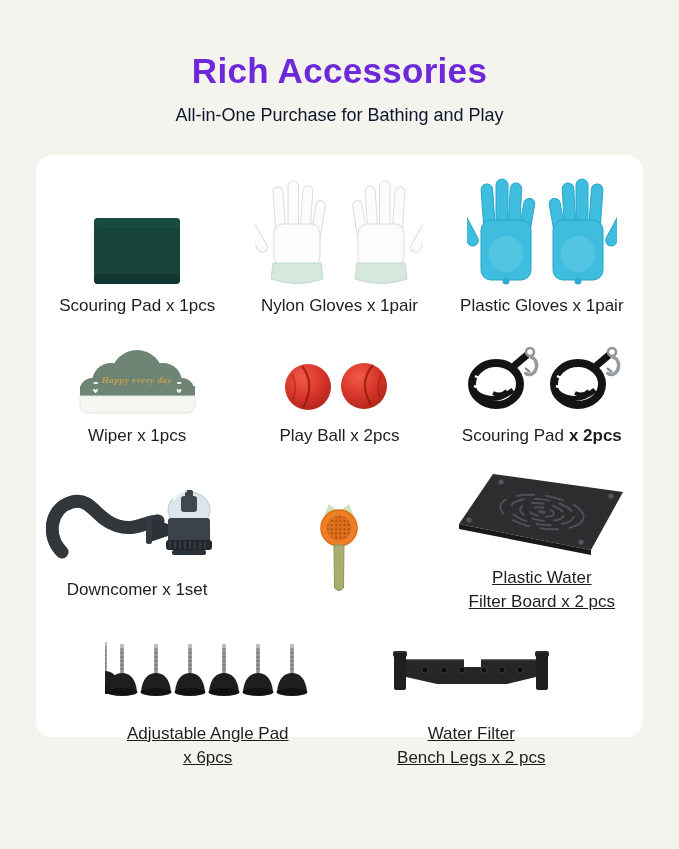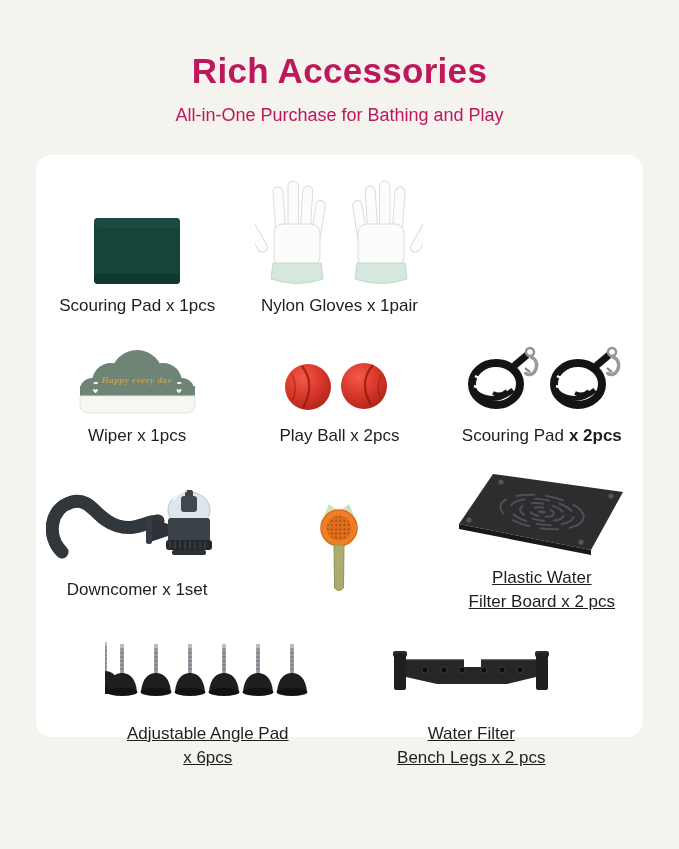--- a/index.html
+++ b/index.html
@@ -1,22 +1,22 @@
 <!DOCTYPE html>
 <html><head>
 <meta charset="utf-8">
 <style>
   html,body{margin:0;padding:0;}
   .page{
     width:679px;height:849px;background:#F4F3EE;position:relative;overflow:hidden;
     font-family:"Liberation Sans", sans-serif;
   }
   .header{text-align:center;padding-top:50px;}
-  .title{font-size:35px;line-height:42px;font-weight:700;color:#be185d;letter-spacing:.3px;}
-  .subtitle{font-size:18px;line-height:24px;color:#be185d;margin-top:11px;}
+  .title{font-size:35px;line-height:42px;font-weight:700;color:#6d28d9;letter-spacing:.3px;}
+  .subtitle{font-size:18px;line-height:24px;color:#0f172a;margin-top:11px;}
   .card{
     position:absolute;left:36px;top:155px;width:607px;height:582px;
     background:#FFFFFF;border-radius:16px;
     display:grid;grid-template-rows:175px 125px 165px 180px;
   }
   .row3{display:grid;grid-template-columns:1fr 1fr 1fr;}
   .row2c{display:grid;grid-template-columns:1fr 1fr;padding:0 40px;}
   .cell{display:flex;flex-direction:column;align-items:center;justify-content:flex-end;}
   .r1 .cell{padding-bottom:12px;}
   .r2 .cell{padding-bottom:7px;}
@@ -71,20 +71,40 @@
                 <rect x="19" y="48" width="46" height="42" rx="9"></rect>
               </g>
               <path d="M18,87 L66,87 L68,103 Q42,112 16,103 Z" fill="#d6e7dd" stroke="#c2dacd" stroke-width="1"></path>
             </g>
             <use href="#ngG" transform="translate(168,0) scale(-1,1)"></use>
           </svg>
         </div>
         <div class="label">Nylon Gloves x 1pair</div>
       </div>
 
+      <div class="cell">
+        <div class="imgbox">
+          <svg width="150" height="112" viewBox="0 0 150 112">
+            <g id="pgG">
+              <g fill="#3fbdde" stroke="#28a6c9" stroke-width="1">
+                <rect x="52" y="22" width="11" height="40" rx="5.5" transform="rotate(10 57 55)"></rect>
+                <rect x="41" y="7" width="11.5" height="52" rx="5.7" transform="rotate(3 46 55)"></rect>
+                <rect x="29" y="3" width="12" height="56" rx="6"></rect>
+                <rect x="17" y="8" width="11.5" height="52" rx="5.7" transform="rotate(-4 22 55)"></rect>
+                <rect x="1" y="34" width="11" height="36" rx="5.5" transform="rotate(-28 6 66)"></rect>
+                <rect x="14" y="44" width="50" height="60" rx="10"></rect>
+              </g>
+              <ellipse cx="39" cy="78" rx="17" ry="18" fill="#63cce8" opacity="0.55"></ellipse>
+              <circle cx="39" cy="105" r="3.5" fill="#2fa9cc"></circle>
+            </g>
+            <use href="#pgG" transform="translate(150,0) scale(-1,1)"></use>
+          </svg>
+        </div>
+        <div class="label">Plastic Gloves x 1pair</div>
+      </div>
     </div>
 
     <div class="row3 r2">
 
       <div class="cell">
         <div class="imgbox">
           <svg width="135" height="72" viewBox="0 0 135 72">
             <g fill="#6e8474">
               <circle cx="67" cy="30" r="26"></circle>
               <circle cx="41" cy="36" r="19"></circle>

